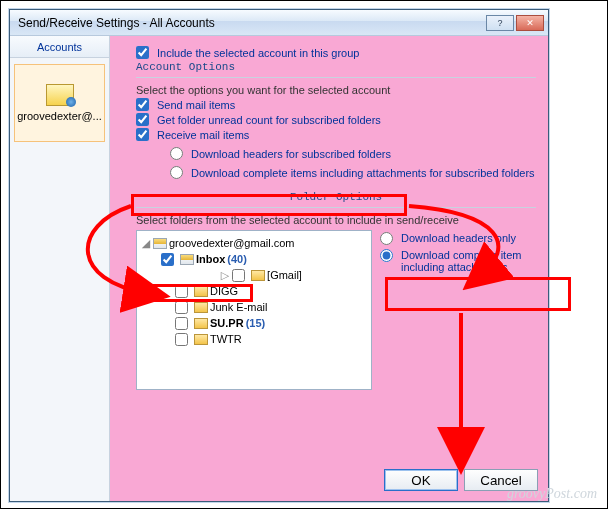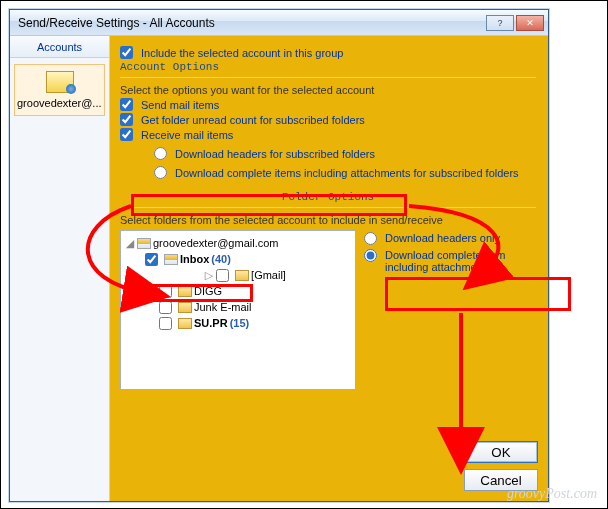--- a/index.html
+++ b/index.html
@@ -38,42 +38,44 @@
     border: 1px solid #6a87a6;
     background: linear-gradient(#eaf1fb, #cfe0f2);
     display: flex; align-items: center; justify-content: center;
     font-size: 9px;
     color: #2c3e55;
   }
   .win-btn.close { background: linear-gradient(#f5b4a6, #d86a58); color: #fff; border-color: #aa4d3e;}
   .dialog-body {
     display: flex;
     height: calc(100% - 26px);
-    background: #eab308;
+    background: #f9a8d4;
+    gap: 16px;
   }
   .accounts-panel {
     width: 100px;
     border-right: 1px solid #c7d2df;
     background: #f3f6fa;
     display: flex;
     flex-direction: column;
   }
   .accounts-header {
     height: 22px;
     background: linear-gradient(#f8fbfe,#e6eef7);
     border-bottom: 1px solid #c7d2df;
     text-align: center;
     line-height: 22px;
     color: #00339a;
   }
   .account-item {
     margin: 6px 4px;
     border: 1px solid #f6c27a;
     background: #fff4df;
-    padding: 6px 2px;
+    padding: 19px 2px;
+    text-align: center;
   }
   .account-icon {
     width: 28px; height: 22px;
     margin: 0 auto 4px;
     background: linear-gradient(#fff6c0,#f6d24d);
     border: 1px solid #b99832;
     position: relative;
   }
   .account-icon::after {
     content: "";
@@ -150,21 +152,21 @@
     flex: 1;
     display: flex;
     flex-direction: column;
     gap: 4px;
     padding-top: 2px;
   }
   .radio-item { display: flex; align-items: flex-start; gap:4px; color:#00339a; }
   .btn-row {
     position: absolute;
     bottom: 10px; right: 10px;
-    display: flex; gap: 6px; flex-direction: column;
+    display: flex; gap: 6px;
   }
   .dlg-btn {
     min-width: 74px;
     height: 22px;
     background: linear-gradient(#fefefe,#e7ecf2);
     border: 1px solid #8a9fb5;
     text-align: center;
   }
   .dlg-btn.primary { border: 1px solid #2a6fc9; box-shadow: 0 0 0 1px #9cc1ee inset;}
   .watermark {
@@ -266,20 +268,25 @@
           <div class="tree-row" style="margin-left:34px;">
             <input type="checkbox" style="">
             <span class="folder-icon"></span>
             <span>Junk E-mail</span>
           </div>
           <div class="tree-row" style="margin-left:34px;">
             <input type="checkbox" style="">
             <span class="folder-icon"></span>
             <span class="bold">SU.PR</span>
             <span class="bold count-blue">(15)</span>
+          </div>
+          <div class="tree-row" style="margin-left:34px;">
+            <input type="checkbox" style="">
+            <span class="folder-icon"></span>
+            <span>TWTR</span>
           </div>
         </div>
 
         <div class="radio-col">
           <label class="radio-item">
             <input type="radio" name="dl" style="">
             <span>Download headers only</span>
           </label>
           <label class="radio-item">
             <input type="radio" name="dl" checked="" style="">

